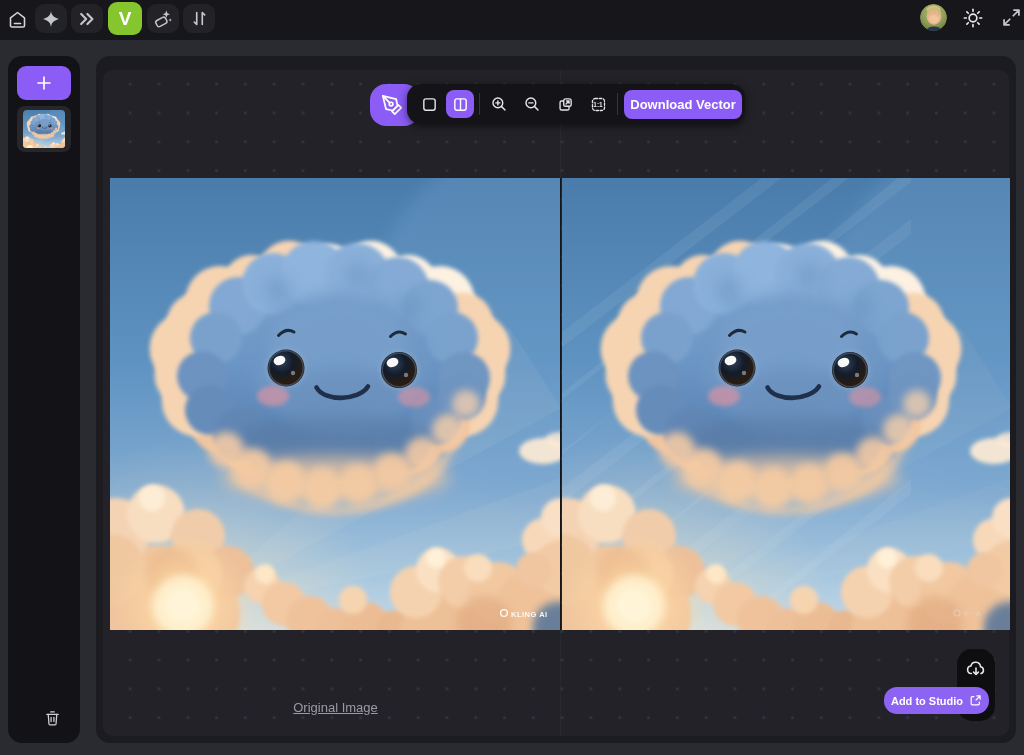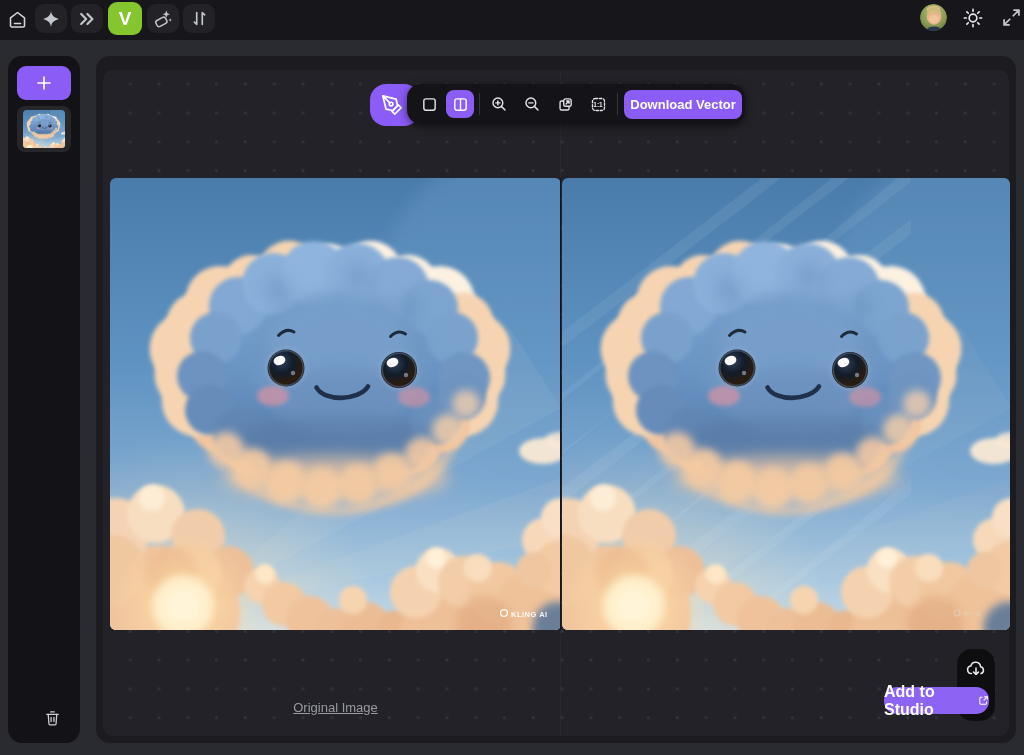--- a/index.html
+++ b/index.html
@@ -11,32 +11,32 @@
   .avatar { position:absolute; left:920px; top:4px; width:27px; height:27px; border-radius:50%; overflow:hidden; }
   .sidebar { position:absolute; left:8px; top:56px; width:72px; height:687px; background:#131317; border-radius:14px; }
   .plusbtn { position:absolute; left:9px; top:10px; width:54px; height:34px; background:#8b5cf6; border-radius:9px; color:#fff; display:flex; align-items:center; justify-content:center; }
   .thumb { position:absolute; left:9px; top:50px; width:54px; height:46px; background:#26262b; border-radius:8px; display:flex; align-items:center; justify-content:center; }
   .thumb-inner { width:42px; height:38px; border-radius:4px; overflow:hidden; }
   .trash { position:absolute; left:28px; top:646px; width:32px; height:32px; display:flex; align-items:center; justify-content:center; }
   .canvas-outer { position:absolute; left:96px; top:56px; width:920px; height:687px; background:#1b1b20; border-radius:14px; }
   .canvas-inner { position:absolute; left:7px; top:14px; width:906px; height:666px; background:#222228; border-radius:10px;
      background-image: radial-gradient(circle, #31313a 1.4px, rgba(0,0,0,0) 1.5px);
      background-size: 28.8px 28.8px; background-position: 12.8px -0.2px; }
-  .imgwrap { position:absolute; top:108px; width:451px; height:452px; overflow:hidden;border-radius:6px; }
+  .imgwrap { position:absolute; top:108px; width:451px; height:452px; overflow:hidden; }
   .img-left { left:7px; width:450.5px; }
   .img-right { left:458.5px; width:448.5px; }
   .divider { position:absolute; left:456.5px; top:108px; width:1.5px; height:452px; background:#15151a; }
   .label { position:absolute; top:630px; width:451px; text-align:center; color:#9a9aa2; font-size:13px; }
   .toolbar { position:absolute; left:267px; top:14px; height:40px; }
   .pen-btn { position:absolute; left:0; top:0; width:50px; height:42px; background:#8b5cf6; border-radius:16px; display:flex; align-items:center; justify-content:center; padding-right:6px; }
   .tool-dark { position:absolute; left:37px; top:0; width:338px; height:40px; background:#141418; border-radius:14px; box-shadow:0 2px 8px rgba(0,0,0,.55); }
   .tool-ic { position:absolute; top:6px; width:28px; height:28px; border-radius:8px; display:flex; align-items:center; justify-content:center; }
   .sep { position:absolute; top:9px; width:1px; height:22px; background:#35353b; }
   .dl-btn { position:absolute; left:217px; top:6px; width:118px; height:29px; background:#8b5cf6; border-radius:8px; color:#fff; font-size:13px; font-weight:bold; display:flex; align-items:center; justify-content:center; }
-  .addstudio { position:absolute; left:781px; top:617px; width:105px; height:27px; background:#8d63f3; border-radius:13px; color:#fff; font-size:16px; font-weight:bold; display:flex; align-items:center; justify-content:center; gap:6px; z-index:5; }
+  .addstudio { position:absolute; left:781px; top:617px; width:105px; height:27px; background:#8d63f3; border-radius:13px; color:#fff; font-size:11px; font-weight:bold; display:flex; align-items:center; justify-content:center; gap:6px; z-index:5; }
   .dlbox { position:absolute; left:854px; top:579px; width:38px; height:72px; background:#0e0e11; border-radius:15px; z-index:4; }
 </style>
 </head>
 <body>
 
 <div class="topbar">
   <div class="home">
     <svg width="21" height="21" viewBox="0 0 24 24" fill="none" stroke="#d4d6da" stroke-width="1.8" stroke-linejoin="round" stroke-linecap="round">
       <path d="M4 10.2 12 4 l8 6.2 V19 a1.5 1.5 0 0 1 -1.5 1.5 h-13 A1.5 1.5 0 0 1 4 19 Z"></path>
       <path d="M8.5 16.5 h7"></path>

